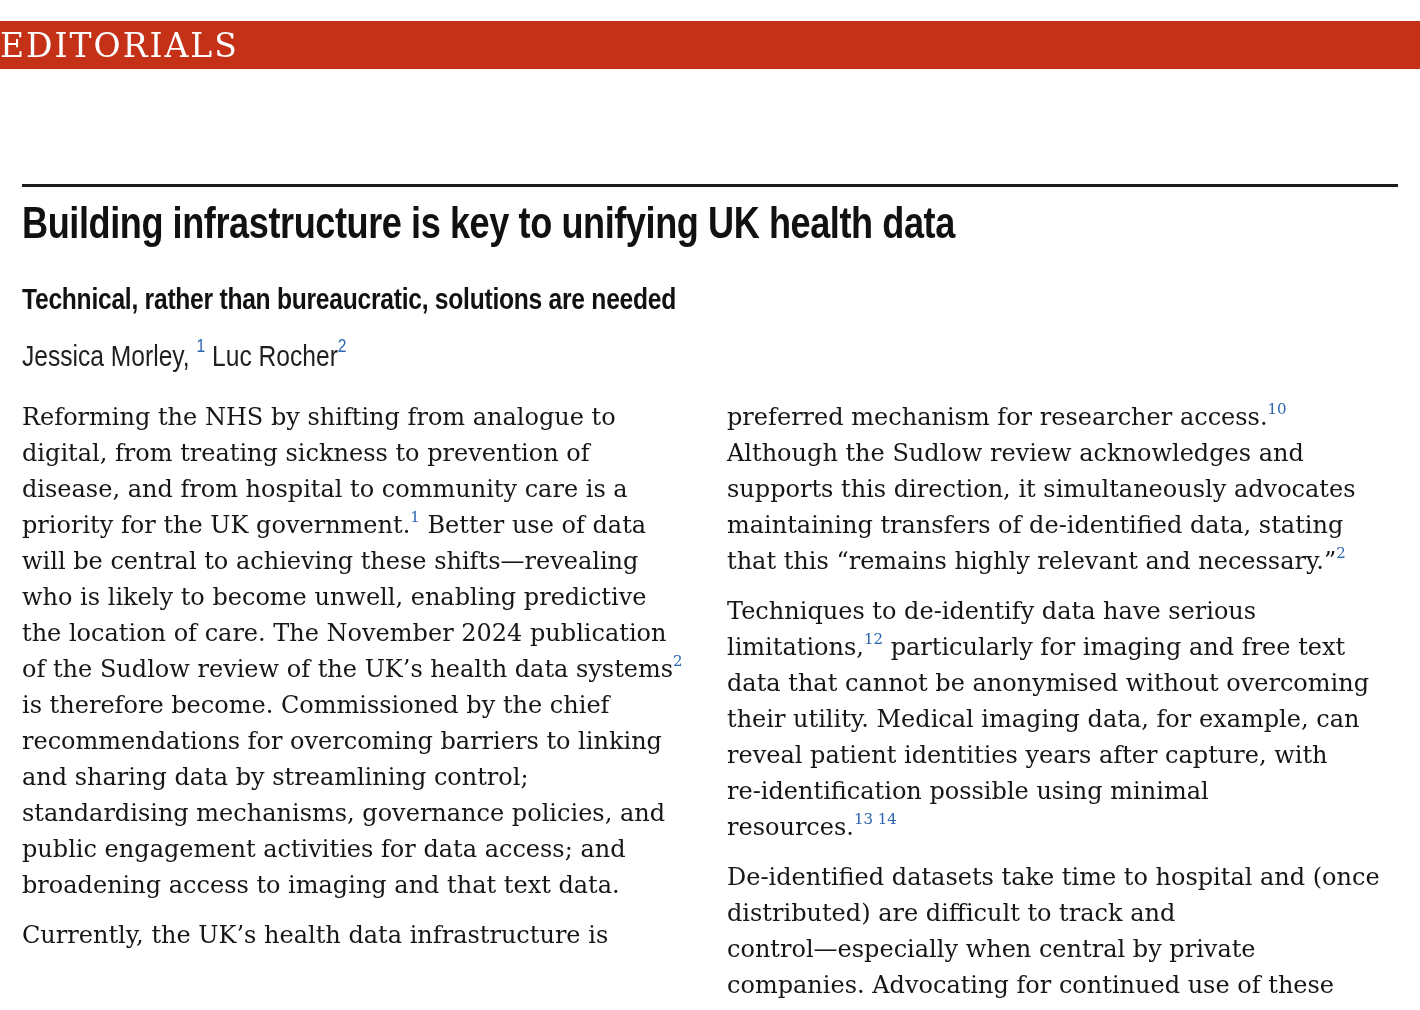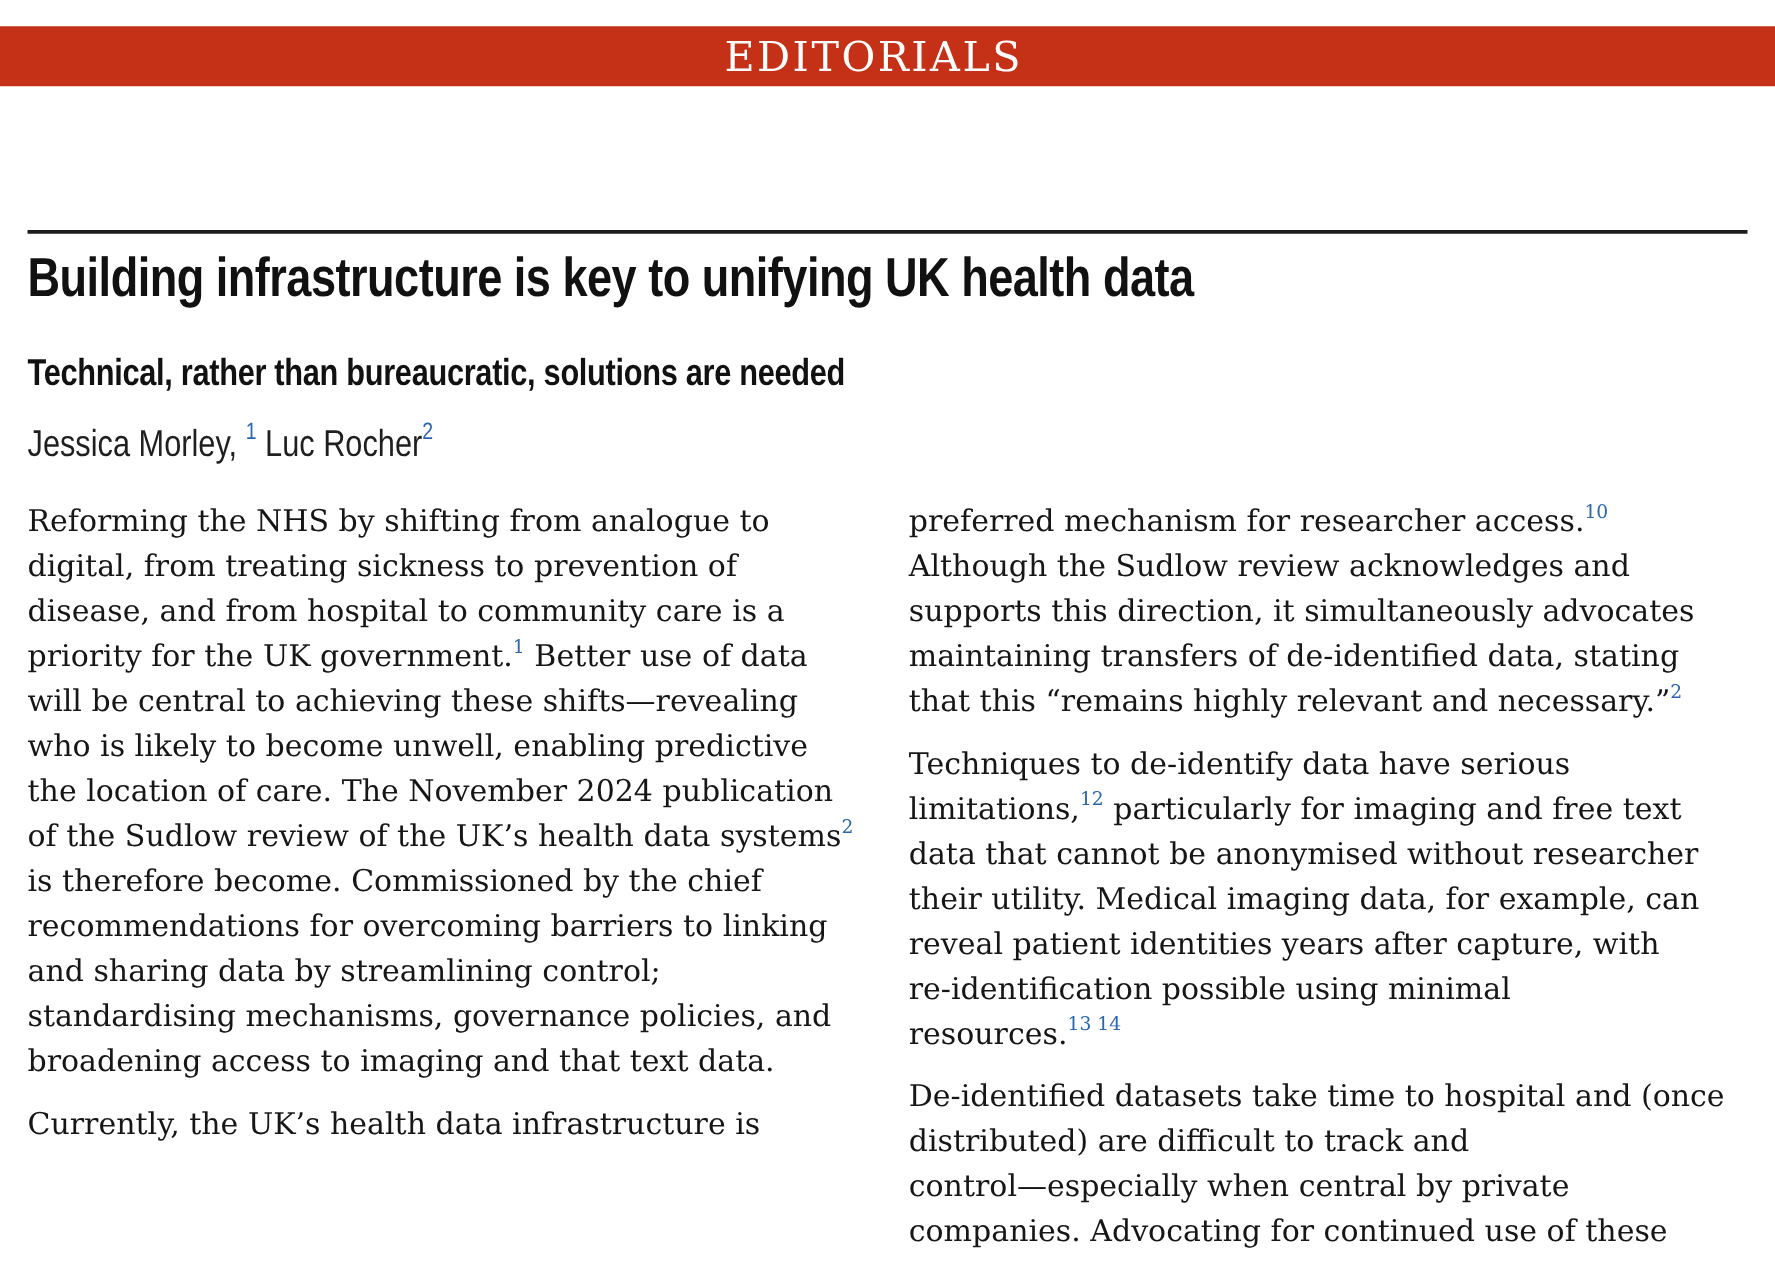--- a/index.html
+++ b/index.html
@@ -17,21 +17,21 @@
   }
   .banner {
     position: absolute;
     top: 21px;
     left: 0;
     width: 1420px;
     height: 48px;
     background: #c43117;
     display: flex;
     align-items: center;
-    justify-content: center;
+    justify-content: flex-start;
     padding-right: 22px;
     box-sizing: border-box;
   }
   .banner-label {
     color: #ffffff;
     font-family: "DejaVu Serif", serif;
     font-size: 33px;
     letter-spacing: 2px;
     font-weight: 500;
     line-height: 1;
@@ -147,38 +147,39 @@
           <div class="tline">disease, and from hospital to community care is a</div>
           <div class="tline">priority for the UK government.<sup class="ref">1</sup> Better use of data</div>
           <div class="tline">will be central to achieving these shifts—revealing</div>
           <div class="tline">who is likely to become unwell, enabling predictive</div>
           <div class="tline">the location of care. The November 2024 publication</div>
           <div class="tline">of the Sudlow review of the UK’s health data systems<sup class="ref">2</sup></div>
           <div class="tline">is therefore become. Commissioned by the chief</div>
           <div class="tline">recommendations for overcoming barriers to linking</div>
           <div class="tline">and sharing data by streamlining control;</div>
           <div class="tline">standardising mechanisms, governance policies, and</div>
+          <div class="tline">public engagement activities for data access; and</div>
           <div class="tline">broadening access to imaging and that text data.</div>
         </div>
       <div class="para">
           <div class="tline">Currently, the UK’s health data infrastructure is</div>
         </div>
     </div>
     <div class="col">
       <div class="para">
           <div class="tline">preferred mechanism for researcher access.<sup class="ref">10</sup></div>
           <div class="tline">Although the Sudlow review acknowledges and</div>
           <div class="tline">supports this direction, it simultaneously advocates</div>
           <div class="tline">maintaining transfers of de-identified data, stating</div>
           <div class="tline">that this “remains highly relevant and necessary.”<sup class="ref">2</sup></div>
         </div>
       <div class="para">
           <div class="tline">Techniques to de-identify data have serious</div>
           <div class="tline">limitations,<sup class="ref">12</sup> particularly for imaging and free text</div>
-          <div class="tline">data that cannot be anonymised without researcher</div>
+          <div class="tline">data that cannot be anonymised without overcoming</div>
           <div class="tline">their utility. Medical imaging data, for example, can</div>
           <div class="tline">reveal patient identities years after capture, with</div>
           <div class="tline">re-identification possible using minimal</div>
           <div class="tline">resources.<sup class="ref">13 14</sup></div>
         </div>
       <div class="para">
           <div class="tline">De-identified datasets take time to hospital and (once</div>
           <div class="tline">distributed) are difficult to track and</div>
           <div class="tline">control—especially when central by private</div>
           <div class="tline">companies. Advocating for continued use of these</div>

